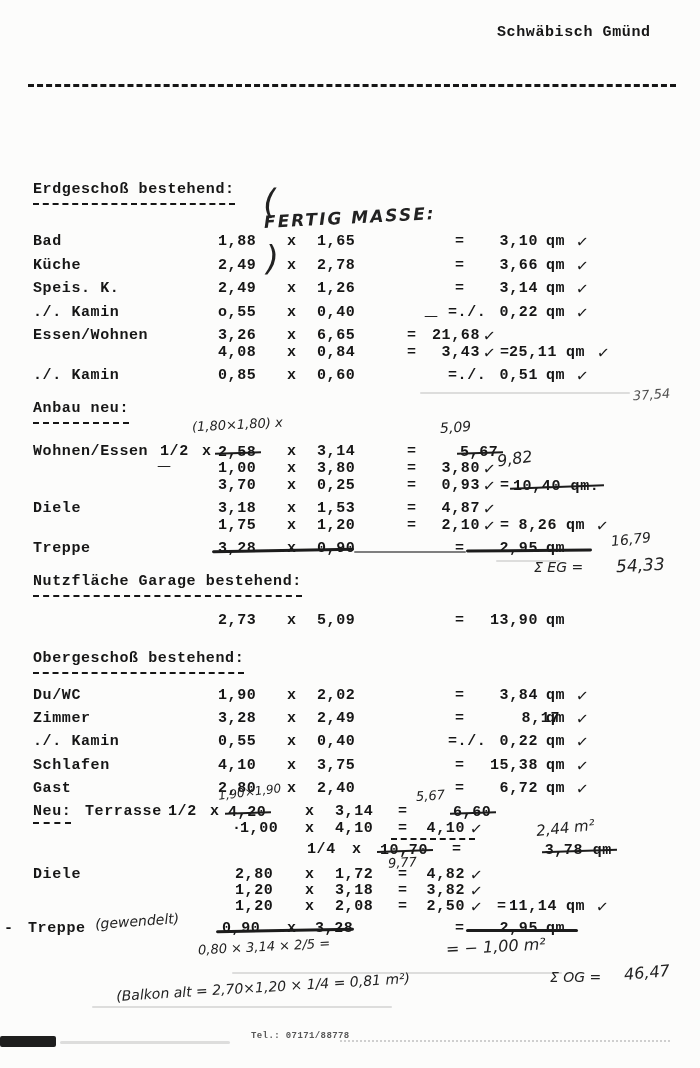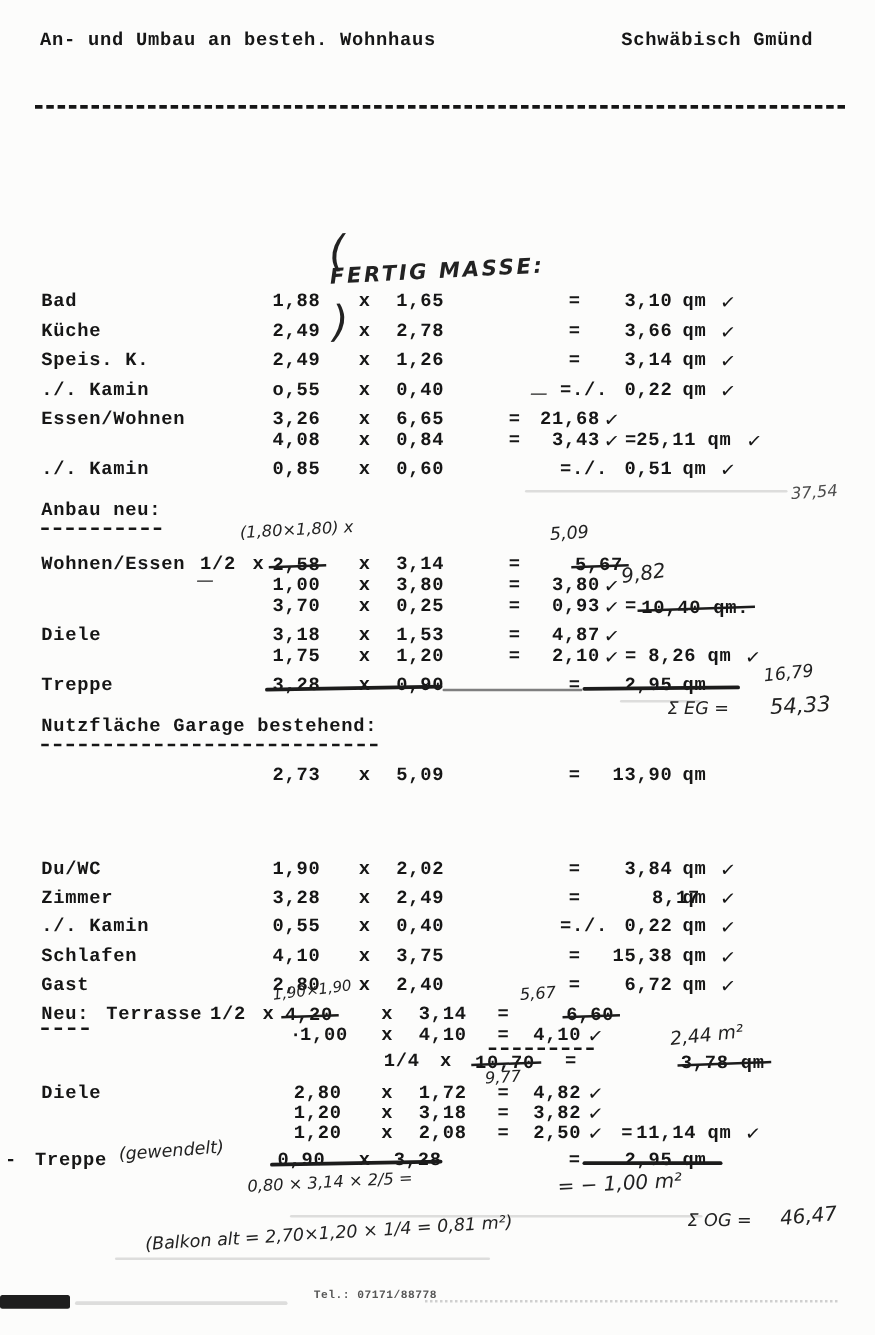--- a/index.html
+++ b/index.html
@@ -31,25 +31,25 @@
   .blob{position:absolute;background:#1e1e1e;border-radius:2px;}
   .dots{position:absolute;border-top:2px dotted #cfcfcf;height:0;}
   .paren{font-size:34px;font-weight:400;}
   .footer-tel{position:absolute;font-size:9px;font-weight:700;letter-spacing:.4px;color:#3a3a3a;opacity:.85;}
 </style>
 </head>
 <body>
 
 <div class="page">
 
-  <span class="t" style="left:32px;top:24px">An- und Umbau an besteh. Wohnhaus</span>
   <span class="t" style="left:497px;top:24px">Schwäbisch Gmünd</span>
   <div class="rule"></div>
 
 
+  <span class="t hd" style="left:33px;top:181px">Erdgeschoß bestehend:</span>
   <div class="hw" style="left:244px;top:162px;transform:rotate(-3deg)">
     <span class="paren">(</span>
     <span style="font-size:17px;font-weight:700;letter-spacing:2px;position:relative;top:-8px">FERTIG MASSE:</span>
     <span class="paren">)</span>
   </div>
 
   <div class="r" style="top:233px">
     <span class="c" style="left:33px">Bad</span>
     <span class="c" style="left:218px">1,88</span>
     <span class="c" style="left:287px">x</span>
@@ -212,20 +212,21 @@
 
   <div class="r" style="top:612px">
     <span class="c" style="left:218px">2,73</span>
     <span class="c" style="left:287px">x</span>
     <span class="c" style="left:317px">5,09</span>
     <span class="c" style="left:455px">=</span>
     <span class="c nr" style="left:470px;width:68px">13,90</span>
     <span class="c" style="left:546px">qm</span>
   </div>
 
+  <span class="t hd" style="left:33px;top:650px">Obergeschoß bestehend:</span>
 
   <div class="r" style="top:687px">
     <span class="c" style="left:33px">Du/WC</span>
     <span class="c" style="left:218px">1,90</span>
     <span class="c" style="left:287px">x</span>
     <span class="c" style="left:317px">2,02</span>
     <span class="c" style="left:455px">=</span>
     <span class="c nr" style="left:470px;width:68px">3,84</span>
     <span class="c" style="left:546px">qm</span>
     <span class="c ck" style="left:576px">✓</span>

